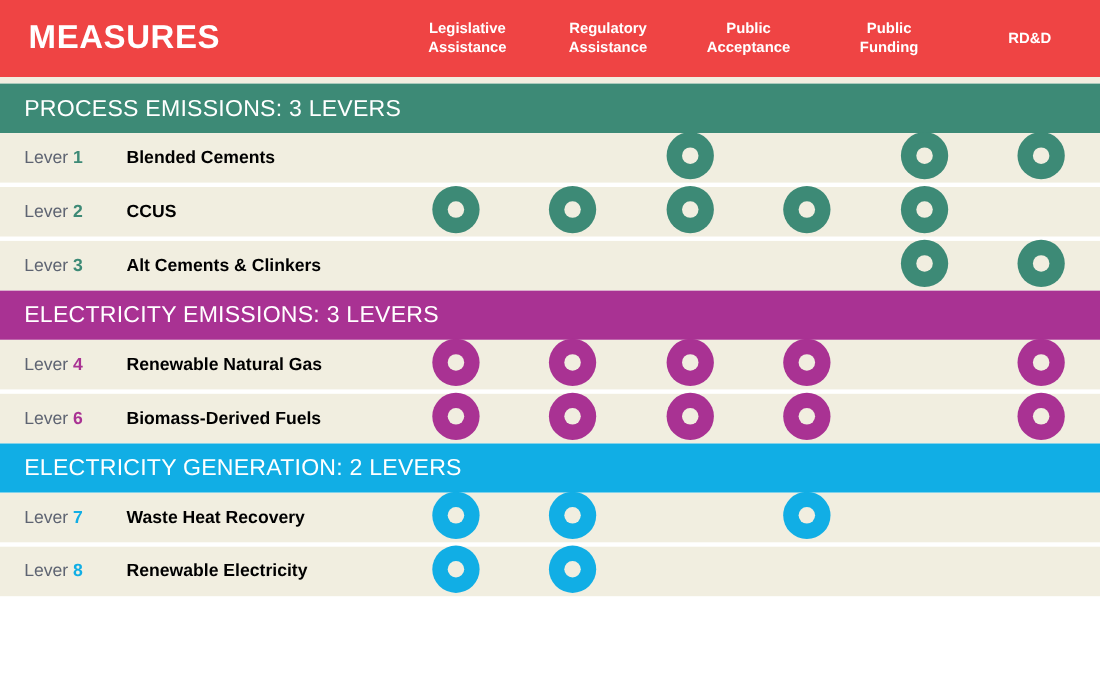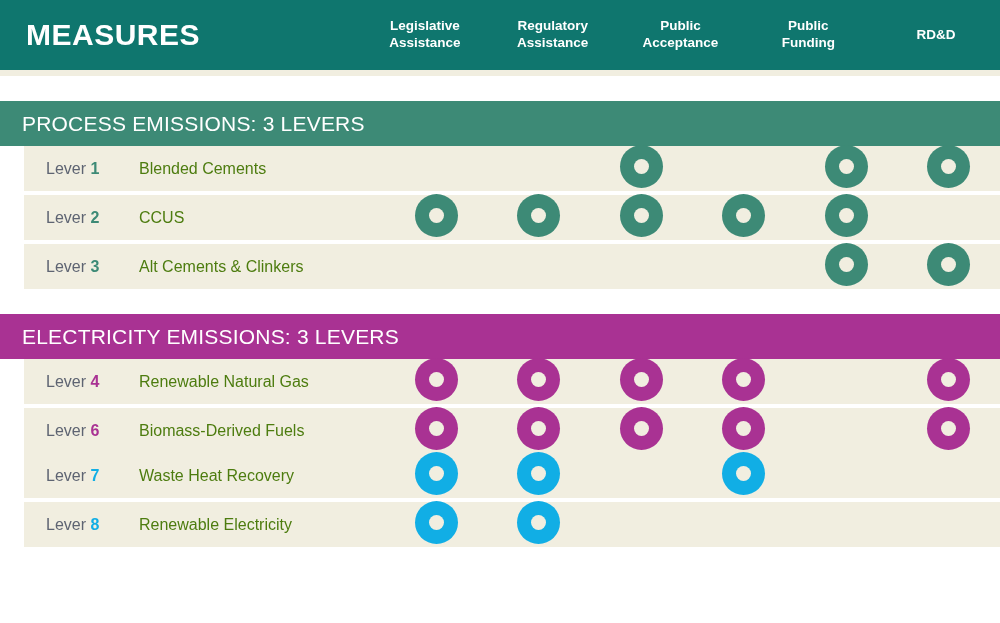--- a/index.html
+++ b/index.html
@@ -18,21 +18,21 @@
     width: 1000px;
     height: 623px;
     background: #ffffff;
     overflow: hidden;
   }
 
   
   .header-band {
     position: relative;
     height: 70px;
-    background: #0f766e;
+    background: #ef4444;
     display: flex;
     align-items: stretch;
   }
   .header-title-cell {
     width: 361px;
     display: flex;
     align-items: center;
     padding-left: 26px;
     box-sizing: border-box;
   }
@@ -63,40 +63,38 @@
     background: #f1eee0;
   }
 
   
   .section-band {
     height: 45px;
     display: flex;
     align-items: center;
     padding-left: 22px;
     box-sizing: border-box;
-    margin-top: 25px;
   }
   .section-band .sec-label {
     color: #ffffff;
     font-size: 21px;
     font-weight: normal;
     letter-spacing: 0.2px;
     white-space: pre;
   }
   .section-band .sec-levers {
     color: #ffffff;
     font-size: 21px;
     font-weight: normal;
     letter-spacing: 0.2px;
   }
 
   
   .rows {
     background: #ffffff;
-    padding-left: 24px;
   }
   .row {
     position: relative;
     height: 45px;
     margin-bottom: 4px;
     background: #f1eee0;
     display: flex;
     align-items: center;
   }
   .row:last-child { margin-bottom: 0; }
@@ -108,22 +106,22 @@
     font-size: 16px;
     color: #5e6472;
     white-space: nowrap;
   }
   .row-lever .lever-num {
     font-weight: bold;
   }
   .row-name {
     width: 246px;
     font-size: 16px;
-    font-weight: normal;
-    color: #4d7c0f;
+    font-weight: bold;
+    color: #000000;
     white-space: nowrap;
   }
   .row-cells {
     flex: 1;
     display: flex;
     align-items: center;
     height: 100%;
   }
   .cell {
     flex: 1;
@@ -284,20 +282,24 @@
             <div class="cell">
               <span class="dot" style="background: rgb(169, 50, 147);"></span>
             </div>
             <div class="cell"></div>
             <div class="cell">
               <span class="dot" style="background: rgb(169, 50, 147);"></span>
             </div>
           </div>
         </div>
       </div>
+      <div class="section-band" style="background: rgb(17, 174, 229);">
+        <span class="sec-label">ELECTRICITY GENERATION: </span>
+        <span class="sec-levers">2 LEVERS</span>
+      </div>
       <div class="rows">
         <div class="row">
           <div class="row-lever"><span>Lever </span><span class="lever-num" style="color: rgb(17, 174, 229);">7</span></div>
           <div class="row-name">Waste Heat Recovery</div>
           <div class="row-cells">
             <div class="cell">
               <span class="dot" style="background: rgb(17, 174, 229);"></span>
             </div>
             <div class="cell">
               <span class="dot" style="background: rgb(17, 174, 229);"></span>

